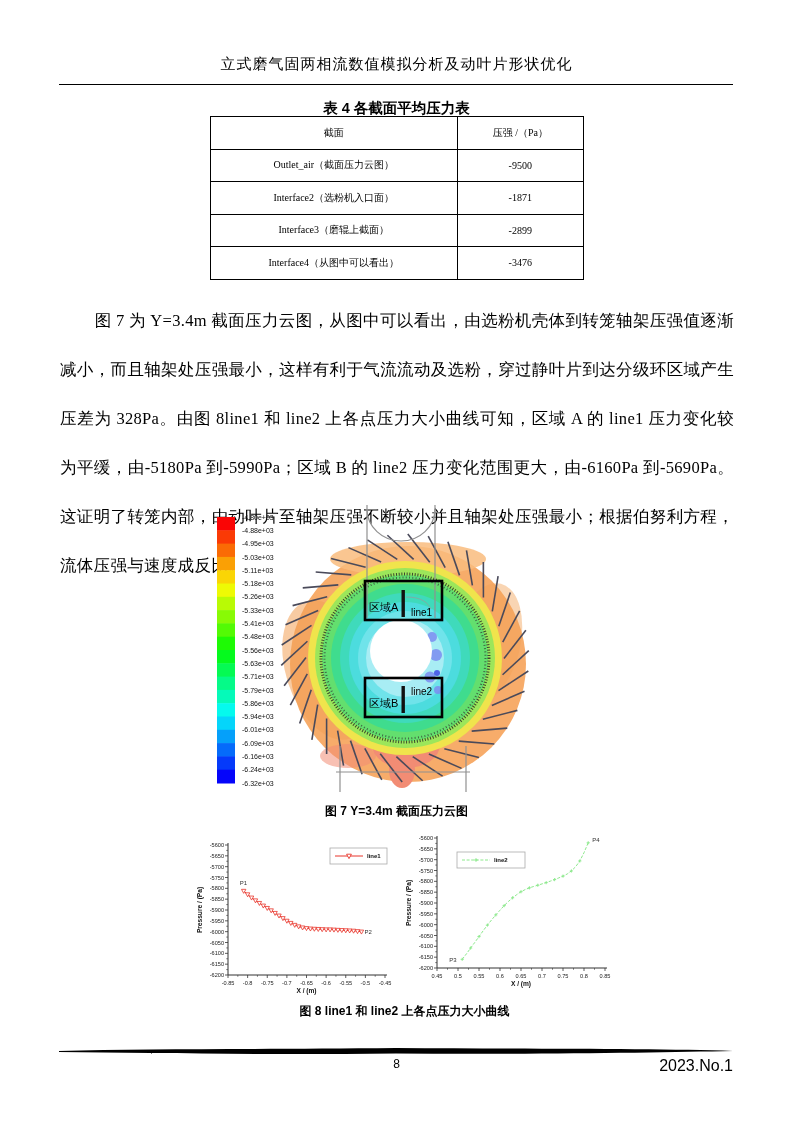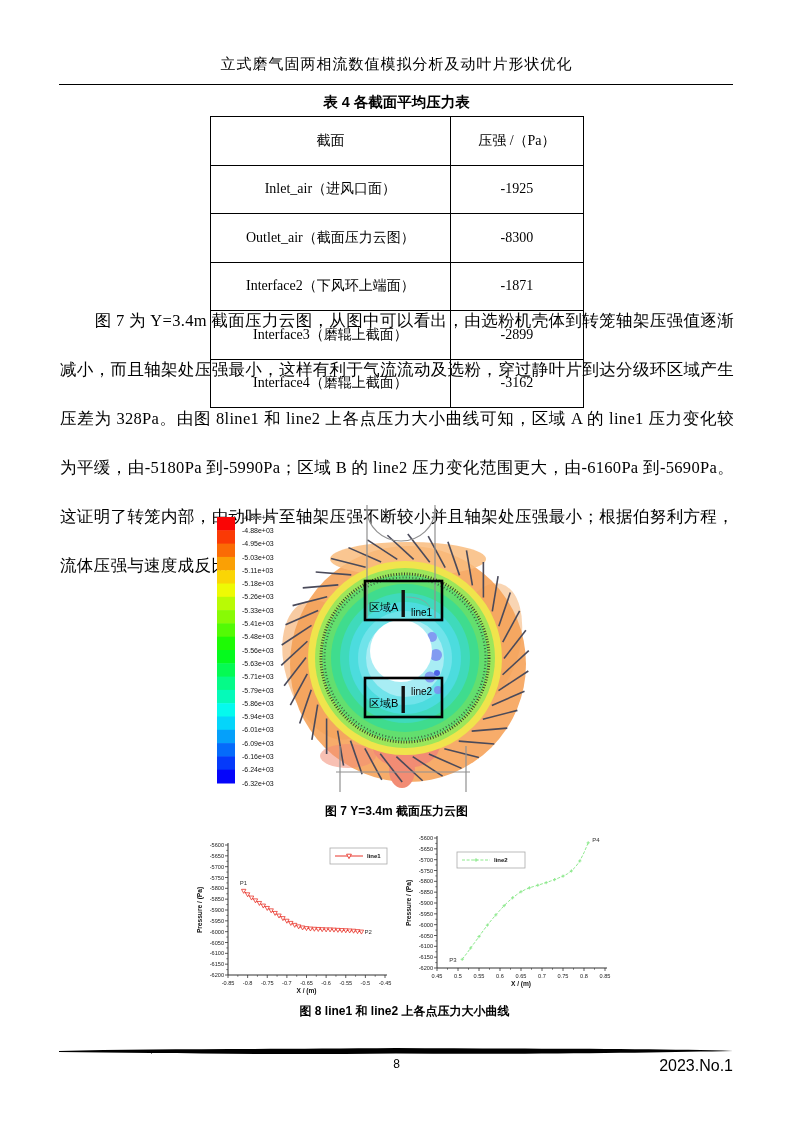--- a/index.html
+++ b/index.html
@@ -2,25 +2,25 @@
 <html><head>
 <meta charset="utf-8">
 <style>
   html,body{margin:0;padding:0;background:#fff;}
   .page{position:relative;width:793px;height:1122px;background:#fff;overflow:hidden;
         font-family:"Liberation Serif","DejaVu Serif",serif;color:#000;}
   .header-title{position:absolute;top:55px;left:0;width:100%;text-align:center;
         font-size:15px;letter-spacing:1px;}
   .header-rule{position:absolute;top:84px;left:59px;width:674px;height:0;
         border-top:1.8px solid #000;}
-  .table-title{position:absolute;top:93px;left:0;width:100%;text-align:center;
+  .table-title{position:absolute;top:99px;left:0;width:100%;text-align:center;
         font-family:"Liberation Sans","DejaVu Sans",sans-serif;font-size:14.5px;font-weight:600;}
   table.ptable{position:absolute;top:116px;left:210px;width:374px;border-collapse:collapse;}
-  table.ptable td,table.ptable th{border:1px solid #000;font-size:14px;font-weight:normal;
-        text-align:center;height:23.5px;padding:12px;font-family:"Liberation Serif",serif;}
+  table.ptable td,table.ptable th{border:1px solid #000;font-size:10px;font-weight:normal;
+        text-align:center;height:23.5px;padding:4px;font-family:"Liberation Serif",serif;}
   td.c1,th.c1{width:250px;} td.c2,th.c2{width:123px;}
   .para{position:absolute;top:296px;left:60px;width:674px;font-size:16.5px;
         line-height:49px;text-align:justify;text-indent:2.1em;letter-spacing:.3px;}
   .fig7-caption,.fig8-caption{position:absolute;left:0;width:100%;text-align:center;
         font-family:"Liberation Sans","DejaVu Sans",sans-serif;font-size:12px;font-weight:600;}
   .fig7-caption{top:803px;} .fig8-caption{top:1003px;margin-left:8px;}
   svg text{font-family:"Liberation Sans","DejaVu Sans",sans-serif;}
   .footer-page{position:absolute;top:1057px;left:0;width:100%;text-align:center;
         font-size:12px;font-family:"Liberation Sans",sans-serif;}
   .footer-issue{position:absolute;top:1057px;right:60px;font-size:16px;
@@ -37,38 +37,34 @@
 
   <div class="table-title">表 4 各截面平均压力表</div>
 
   <table class="ptable">
     <tbody>
         <tr>
       <th class="c1">截面</th>
       <th class="c2">压强 /（Pa）</th>
     </tr>
     <tr>
-      <td class="c1">Inlet_air（进风口面）</td>
-      <td class="c2">-1925</td>
+      <td class="c1">Outlet_air（截面压力云图）</td>
+      <td class="c2">-9500</td>
     </tr>
     <tr>
-      <td class="c1">Outlet_air（截面压力云图）</td>
-      <td class="c2">-8300</td>
-    </tr>
-    <tr>
-      <td class="c1">Interface2（下风环上端面）</td>
+      <td class="c1">Interface2（选粉机入口面）</td>
       <td class="c2">-1871</td>
     </tr>
     <tr>
       <td class="c1">Interface3（磨辊上截面）</td>
       <td class="c2">-2899</td>
     </tr>
     <tr>
-      <td class="c1">Interface4（磨辊上截面）</td>
-      <td class="c2">-3162</td>
+      <td class="c1">Interface4（从图中可以看出）</td>
+      <td class="c2">-3476</td>
     </tr>
   </tbody>
     </table>
 
   <div class="para">图 7 为 Y=3.4m 截面压力云图，从图中可以看出，由选粉机壳体到转笼轴架压强值逐渐减小，而且轴架处压强最小，这样有利于气流流动及选粉，穿过静叶片到达分级环区域产生压差为 328Pa。由图 8line1 和 line2 上各点压力大小曲线可知，区域 A 的 line1 压力变化较为平缓，由-5180Pa 到-5990Pa；区域 B 的 line2 压力变化范围更大，由-6160Pa 到-5690Pa。这证明了转笼内部，由动叶片至轴架压强不断较小并且轴架处压强最小；根据伯努利方程，流体压强与速度成反比。</div>
 
   <svg id="fig7svg" class="abs" style="left:180px;top:505px;" width="420" height="300" viewBox="0 0 420 300">
       <g>
         <rect x="37" y="12" width="18" height="13.8" fill="hsl(0,96%,50%)"></rect>
         <rect x="37" y="25.3" width="18" height="13.8" fill="hsl(13,96%,50%)"></rect>

